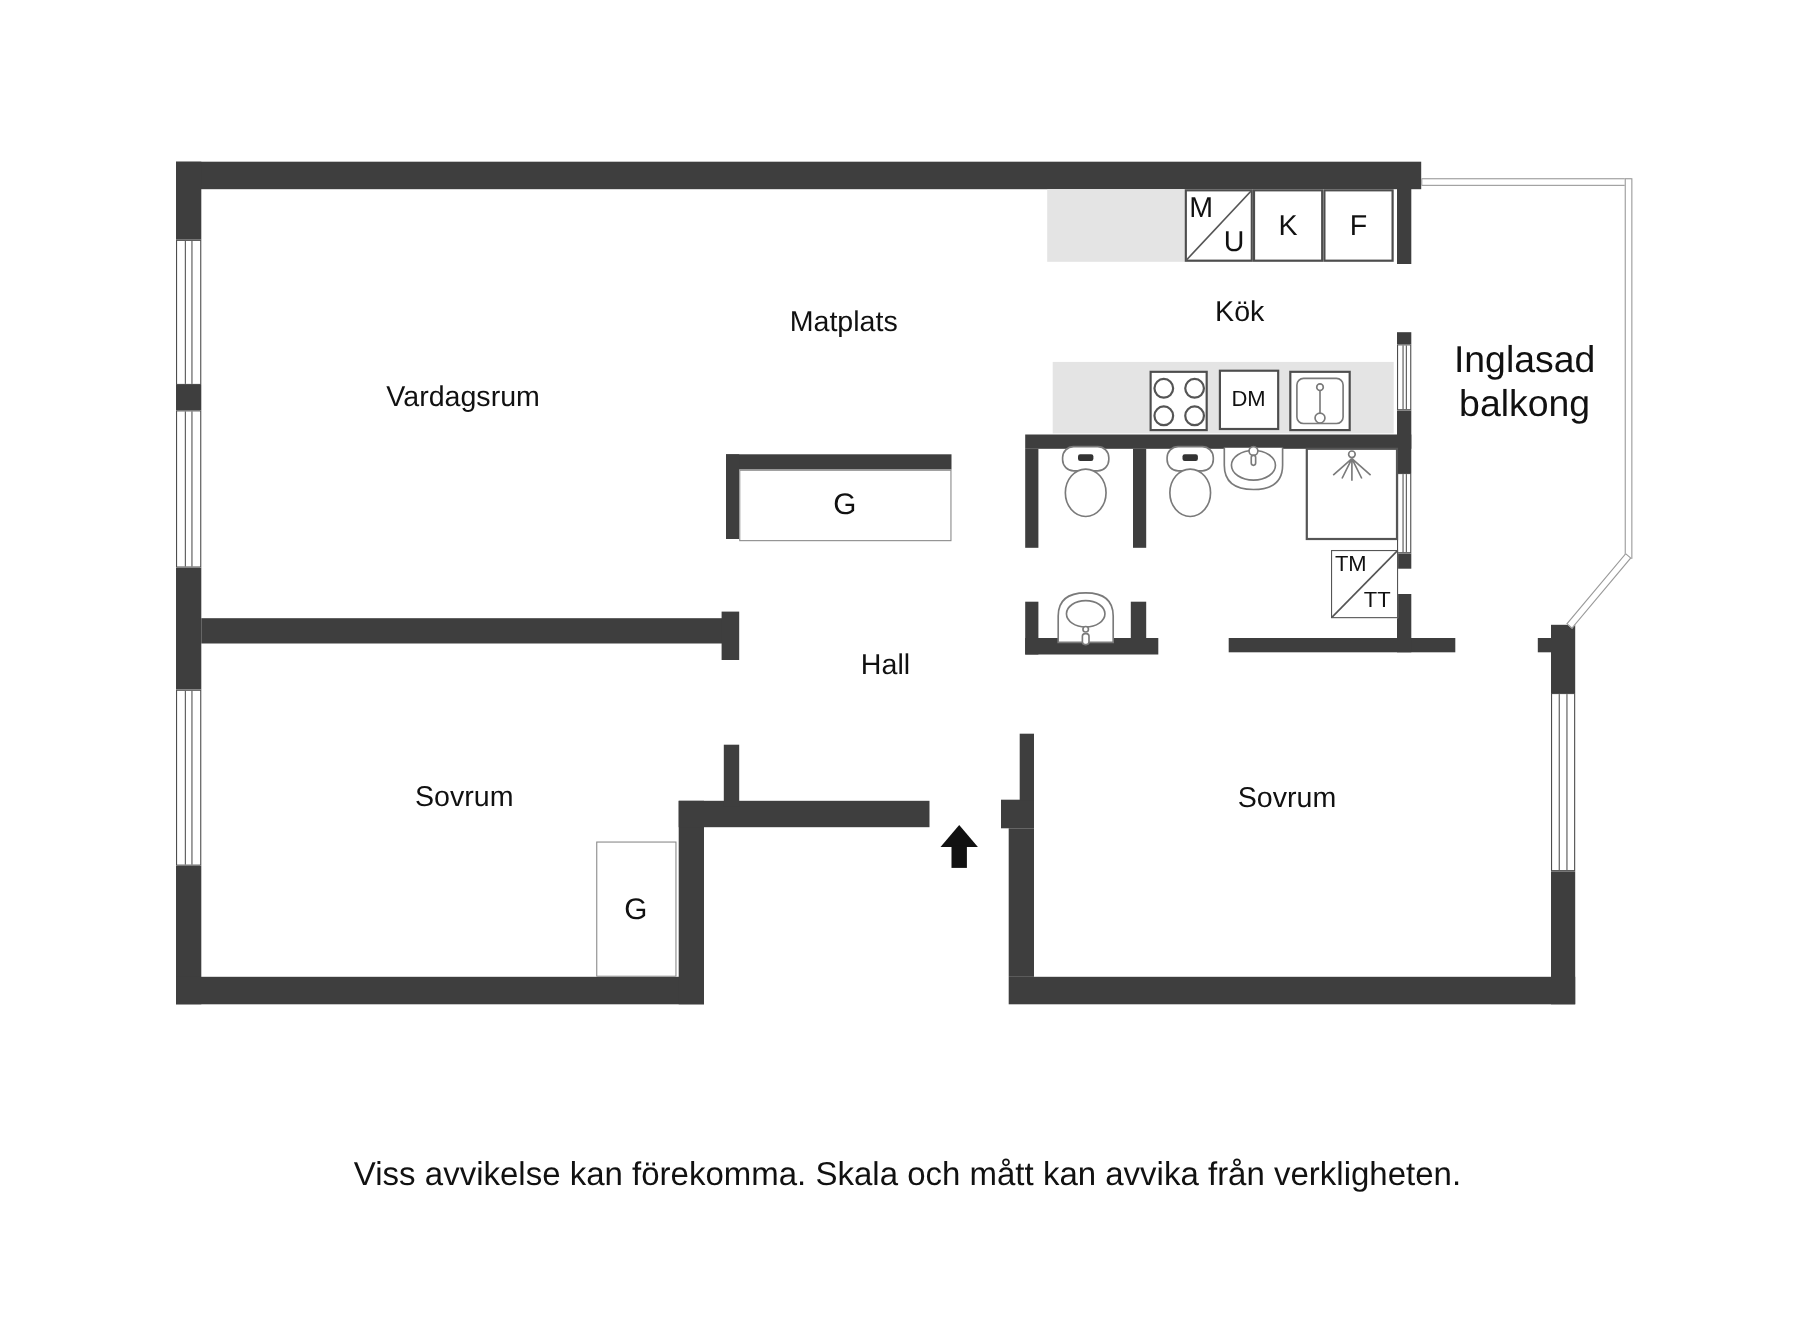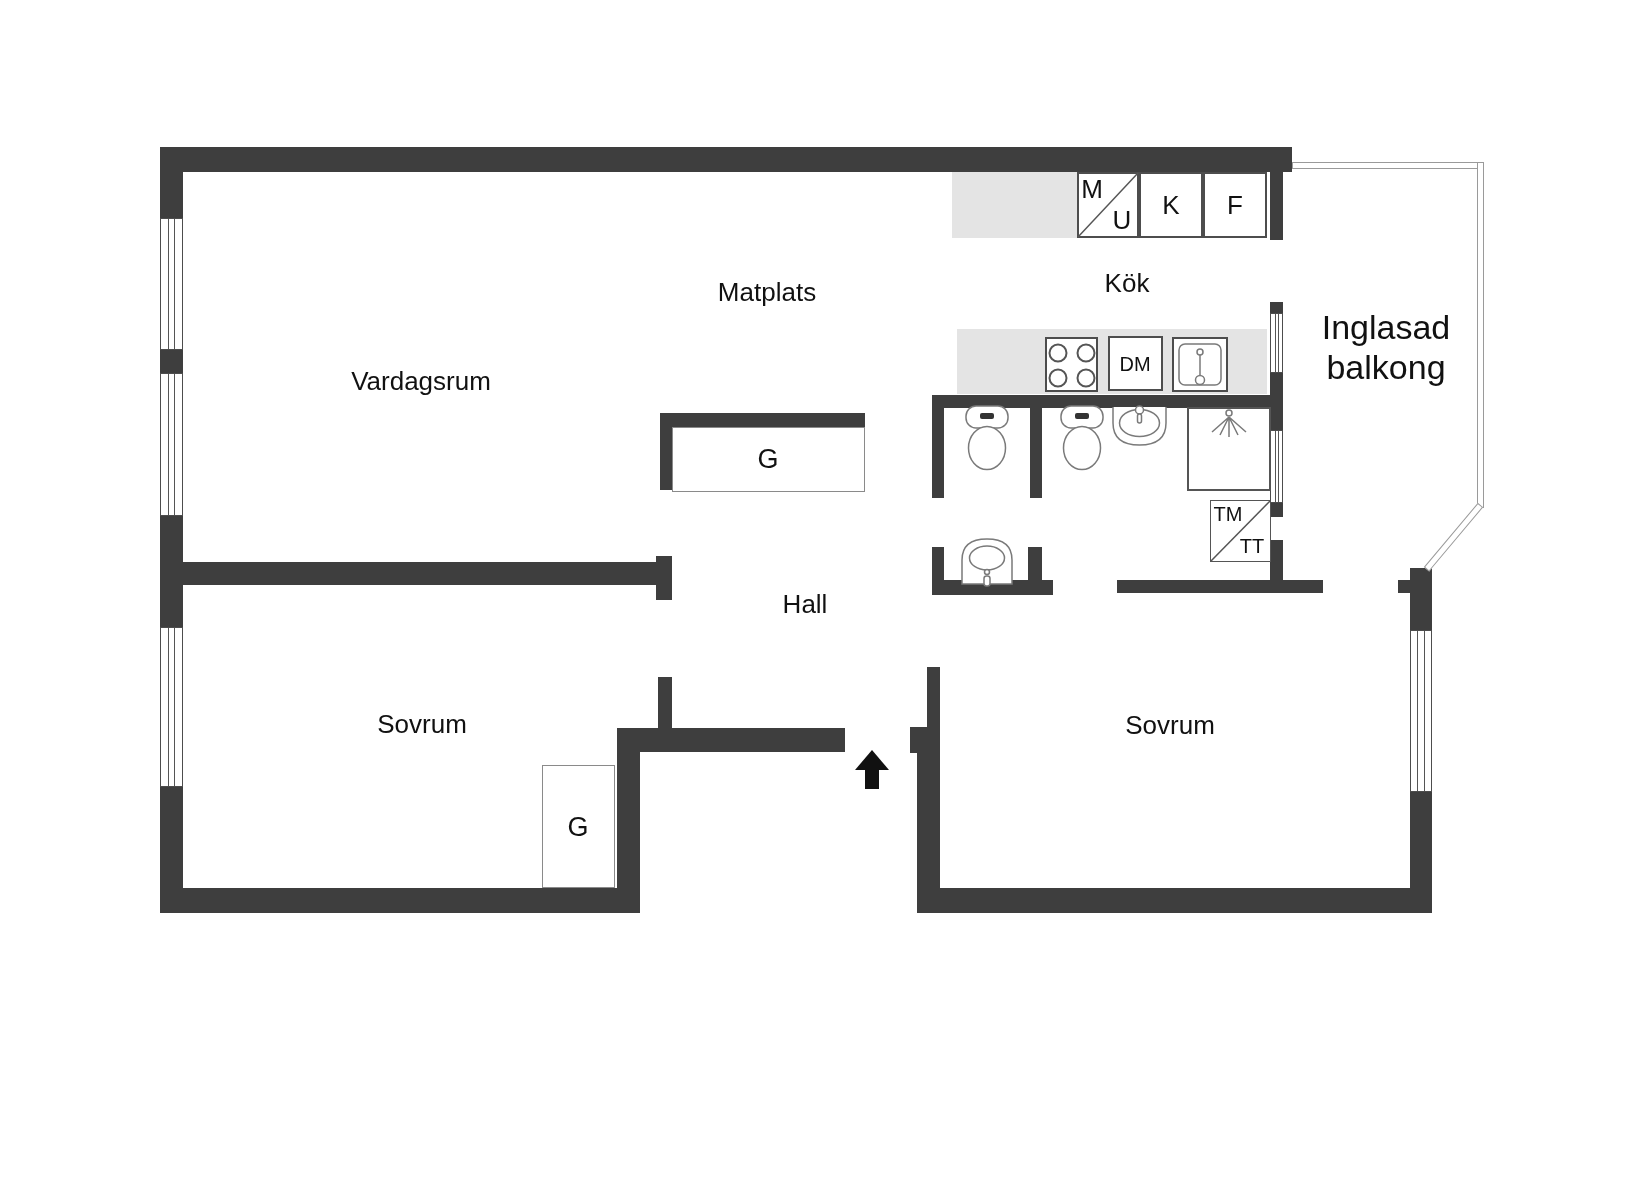--- a/index.html
+++ b/index.html
@@ -153,35 +153,36 @@
       <circle cx="1200" cy="380" r="4.5"></circle>
     </g>
 
     <line x1="1078" y1="237" x2="1138" y2="173" stroke="#555" stroke-width="1.5"></line>
     <line x1="1211" y1="561" x2="1270" y2="501" stroke="#555" stroke-width="1.5"></line>
   </svg>
 
   <div class="arrow-head" style="left:855px;top:750px"></div>
   <div class="arrow-stem" style="left:865px;top:769px;width:14px;height:20px"></div>
 
-  <div class="lbl" style="left:421px;top:381px">Vardagsrum</div>
+  <div class="lbl" style="left:421px;top:361px">Vardagsrum</div>
   <div class="lbl" style="left:767px;top:292px">Matplats</div>
   <div class="lbl" style="left:1127px;top:283px">Kök</div>
   <div class="lbl" style="left:805px;top:604px">Hall</div>
   <div class="lbl" style="left:422px;top:724px">Sovrum</div>
   <div class="lbl" style="left:1170px;top:725px">Sovrum</div>
   <div class="lbl-balcony" style="left:1386px;top:347px">
     <span>Inglasad</span>
     <span>balkong</span>
   </div>
 
   <div class="lbl g" style="left:768px;top:459px">G</div>
   <div class="lbl g" style="left:578px;top:827px">G</div>
   <div class="lbl ap" style="left:1092px;top:189px">M</div>
   <div class="lbl ap" style="left:1122px;top:220px">U</div>
   <div class="lbl ap" style="left:1171px;top:205px">K</div>
   <div class="lbl ap" style="left:1235px;top:205px">F</div>
   <div class="lbl ap2" style="left:1135px;top:364px">DM</div>
   <div class="lbl ap2" style="left:1228px;top:514px">TM</div>
   <div class="lbl ap2" style="left:1252px;top:546px">TT</div>
 
+  <div class="disclaimer">Viss avvikelse kan förekomma. Skala och mått kan avvika från verkligheten.</div>
 
 </div>
 
 </body></html>

